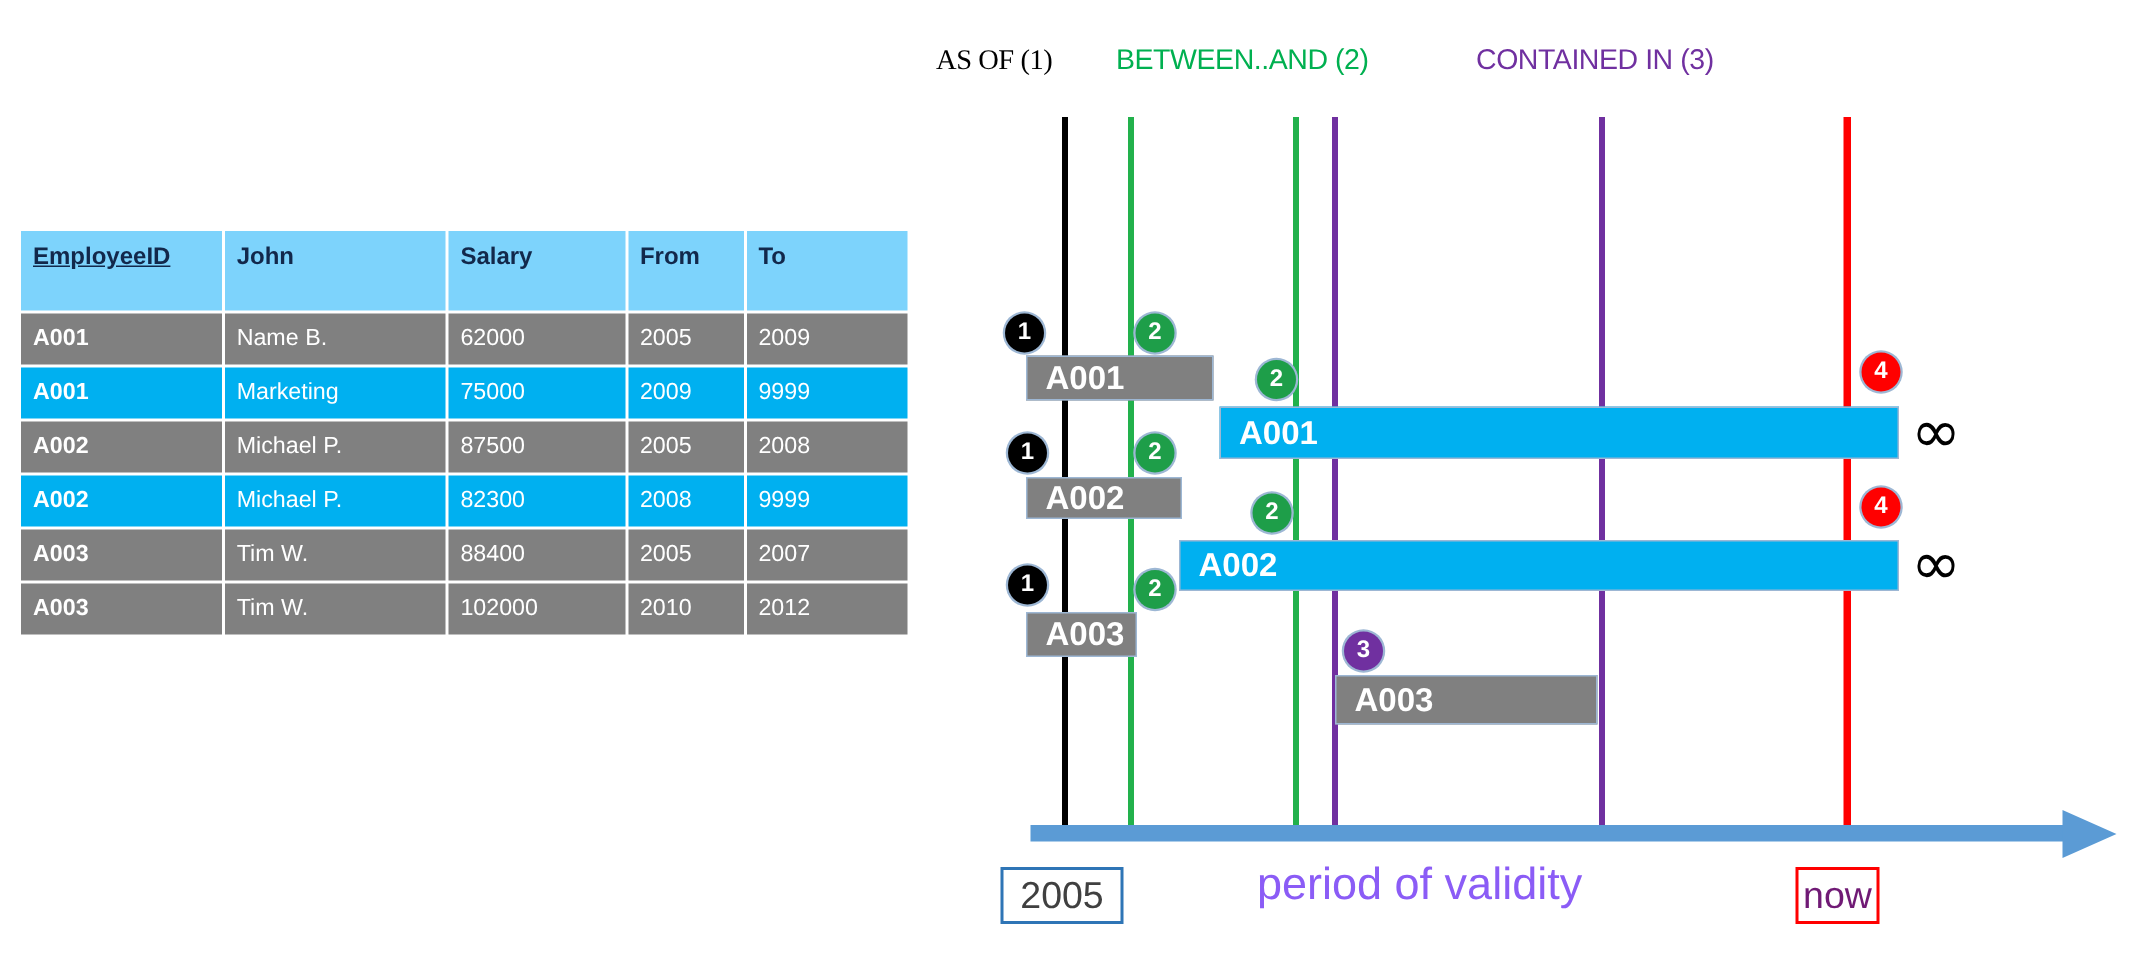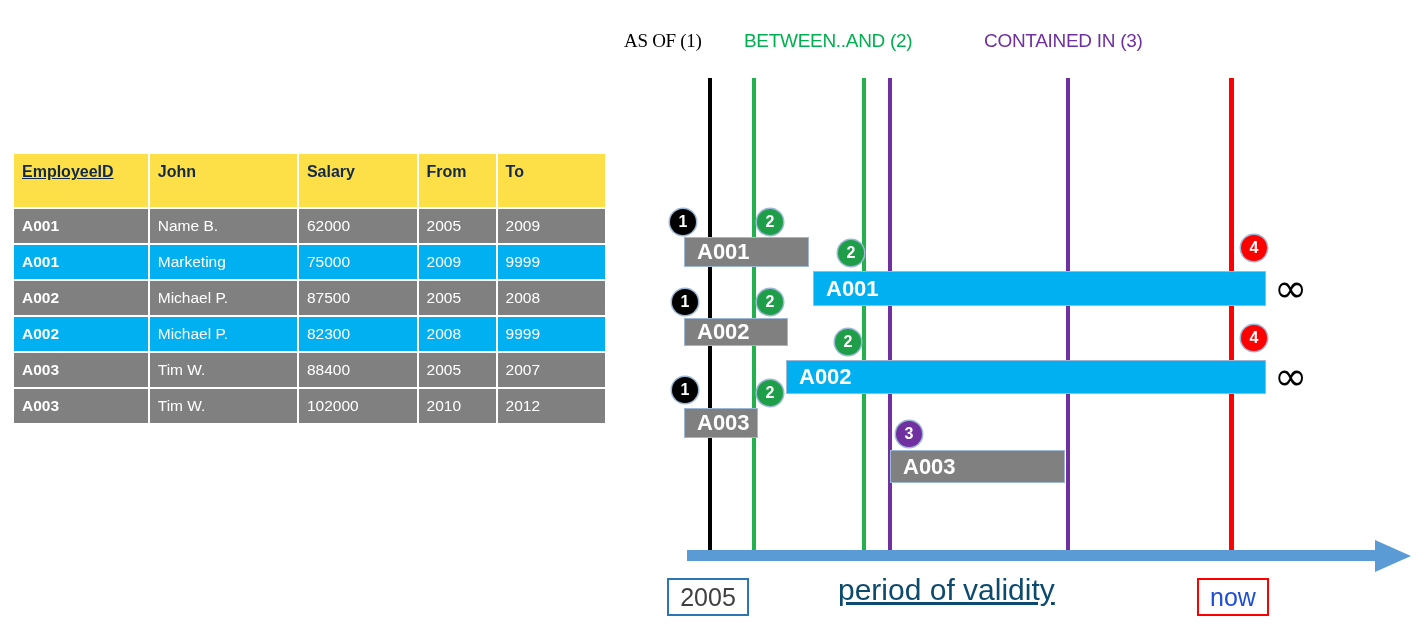--- a/index.html
+++ b/index.html
@@ -8,21 +8,21 @@
     font-family:"Liberation Sans", sans-serif;
     position:relative;overflow:hidden;
   }
   
   #emp-table{
     position:absolute;left:12px;top:152px;
     border-collapse:separate;border-spacing:2px;
     width:595px;
   }
   #emp-table th{
-    background:#fde047;color:#12284B;
+    background:#7dd3fc;color:#12284B;
     font-weight:bold;font-size:16px;
     text-align:left;vertical-align:top;
     padding:9px 8px 26px 8px;
     border:none;
   }
   #emp-table th.first span{ text-decoration:underline; }
   #emp-table td{
     font-size:15.5px;color:#ffffff;
     padding:8px 8px;
     border:none;white-space:nowrap;
@@ -69,22 +69,22 @@
   .infinity{position:absolute;font-size:40px;color:#000;line-height:1;font-family:"DejaVu Sans",sans-serif;}
 
   .axis-line{position:absolute;left:687px;top:550px;width:700px;height:11px;background:#5B9BD5;}
   .axis-head{position:absolute;left:1375px;top:540px;width:0;height:0;
              border-top:16px solid transparent;border-bottom:16px solid transparent;
              border-left:36px solid #5B9BD5;}
 
   .tickbox{position:absolute;display:flex;align-items:center;justify-content:center;
            font-size:25px;box-sizing:border-box;}
   .tickbox.start{left:667px;top:578px;width:82px;height:38px;border:2px solid #2E75B6;color:#404040;}
-  .tickbox.now{left:1197px;top:578px;width:72px;height:38px;border:2px solid #FF0000;color:#1d4ed8;}
-  .axis-caption{position:absolute;left:838px;top:573px;font-size:30px;color:#0c4a6e;text-decoration:underline;}
+  .tickbox.now{left:1197px;top:578px;width:56px;height:38px;border:2px solid #FF0000;color:#701a75;}
+  .axis-caption{position:absolute;left:838px;top:573px;font-size:30px;color:#8b5cf6;}
 </style>
 </head>
 <body>
 
 <table id="emp-table">
   <colgroup>
       <col class="c1">
       <col class="c2">
       <col class="c3">
       <col class="c4">

